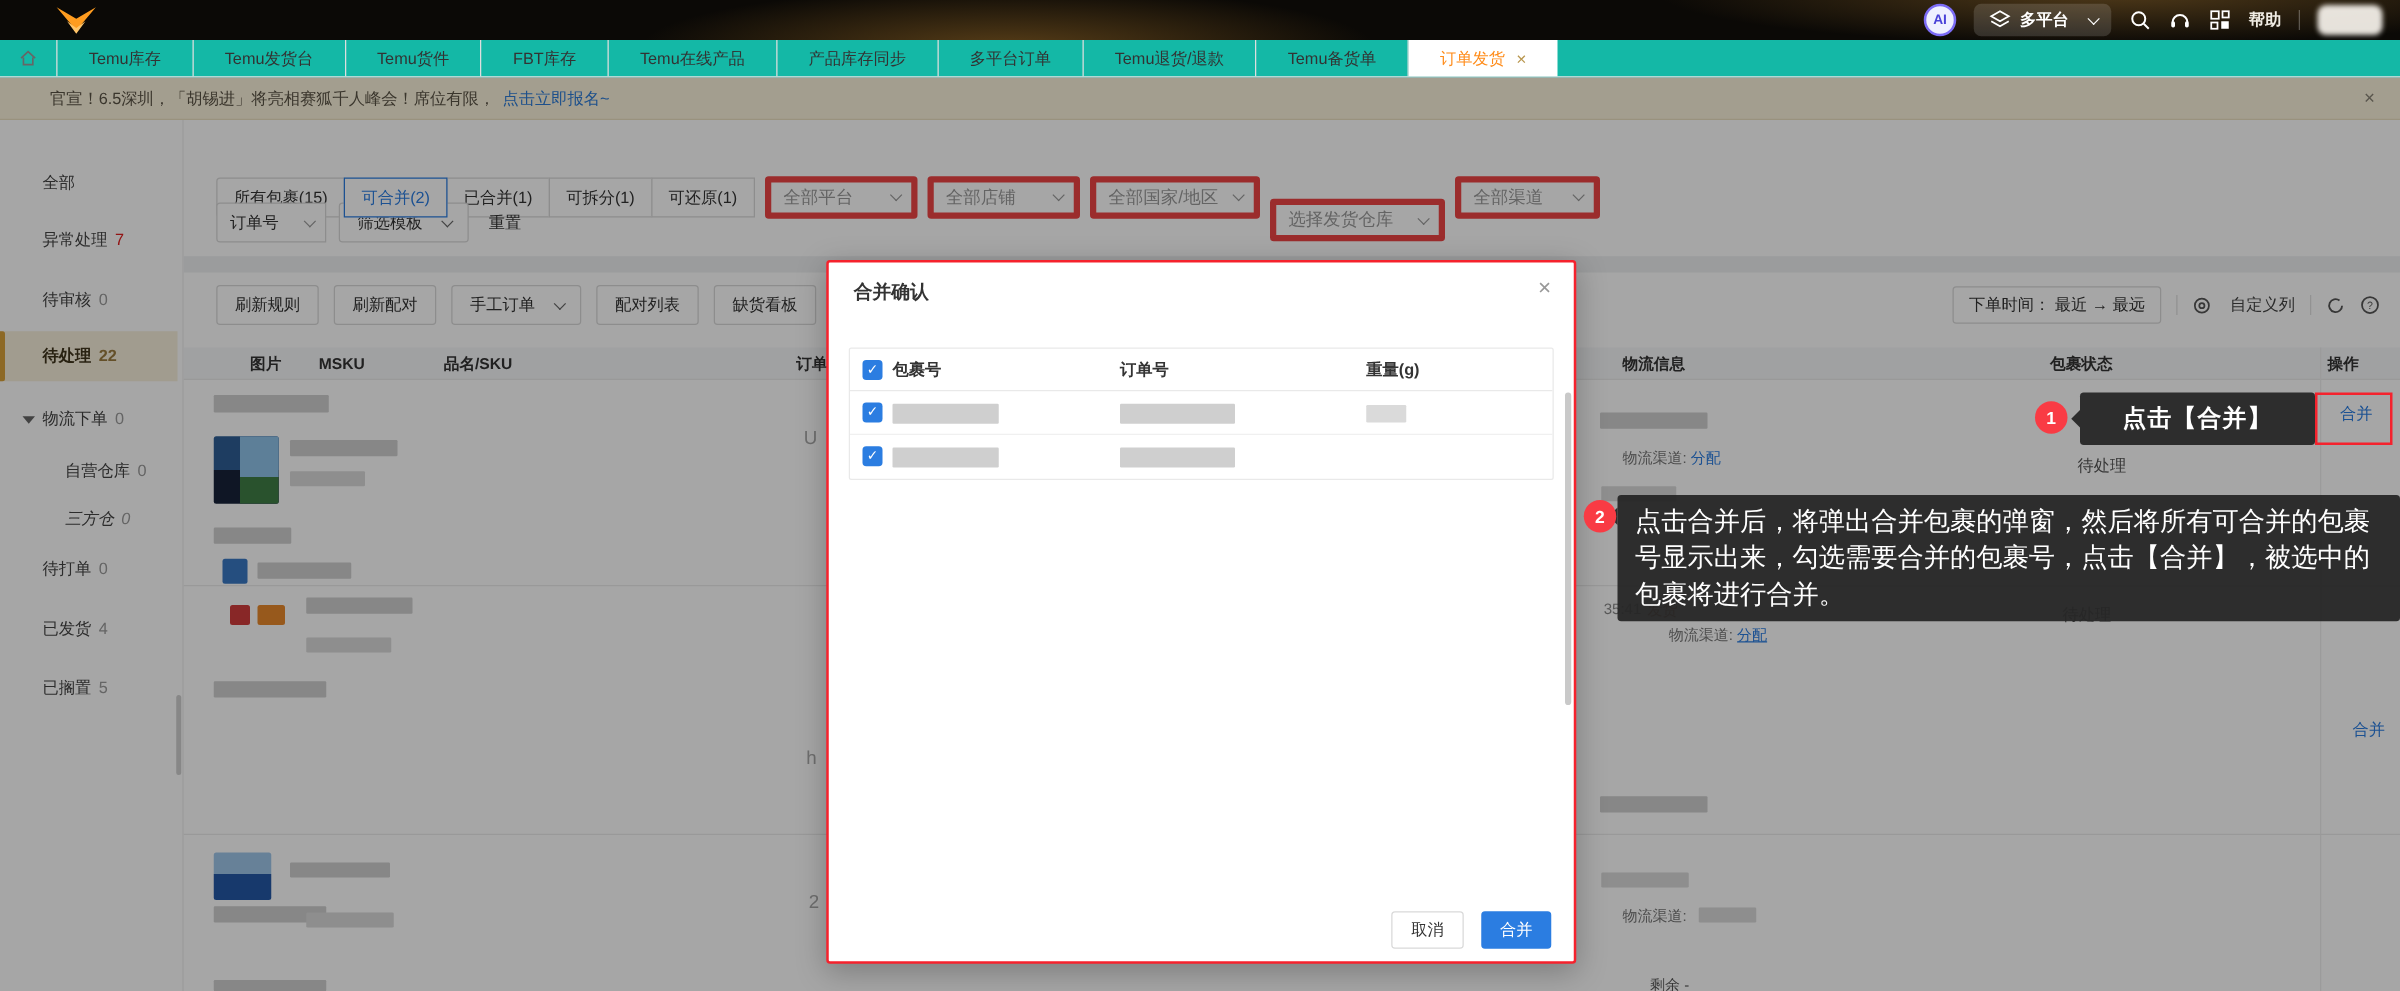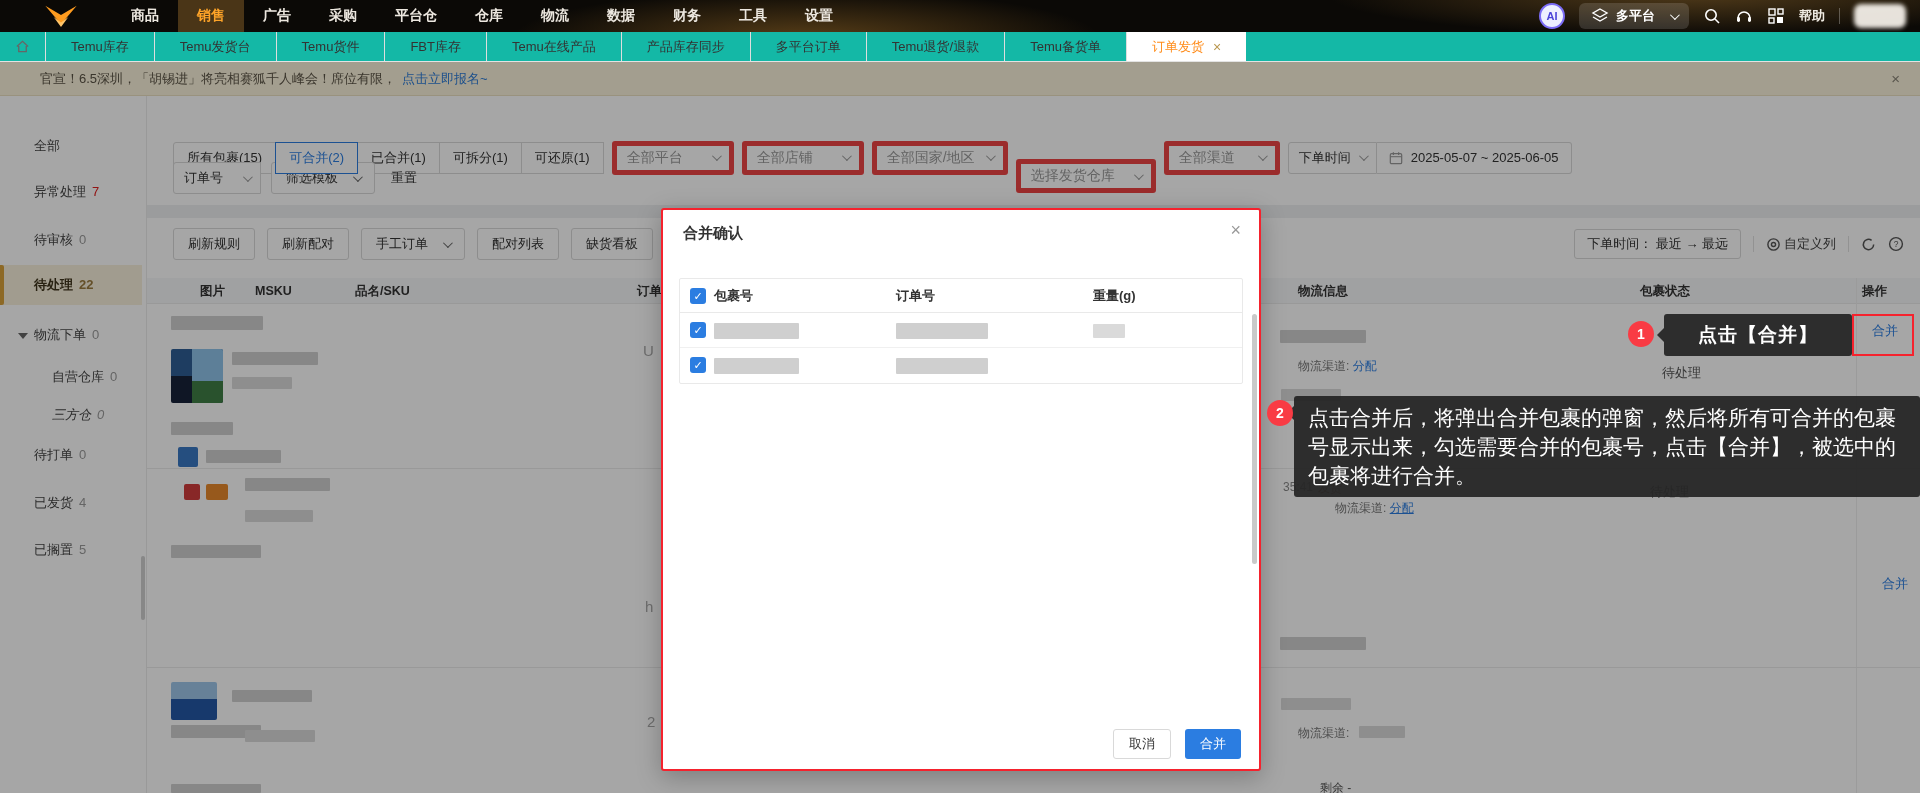--- a/index.html
+++ b/index.html
@@ -74,21 +74,21 @@
   .searchbox .ph { font-size:13px; color:#bdbdbd; flex:1; }
   .btn { height:32px; padding:0 14px; border:1px solid #d9d9d9; border-radius:3px; background:#fff; font-size:13px; color:#333; display:flex; align-items:center; gap:7px; cursor:pointer; white-space:nowrap; }
   .frow2 .btn { margin-left:10px; }
   .textbtn { font-size:13px; color:#333; margin-left:16px; cursor:pointer; }
 
   
   .toolbar { position:absolute; left:26px; top:132px; right:16px; height:32px; display:flex; align-items:center; gap:12px; }
   .tb-right { margin-left:auto; display:flex; align-items:center; gap:12px; }
   .sortbtn { height:30px; padding:0 12px; border:1px solid #d9d9d9; border-radius:3px; font-size:13px; color:#333; display:flex; align-items:center; cursor:pointer; white-space:nowrap; }
   .vdiv { width:1px; height:16px; background:#e0e0e0; }
-  .iconbtn { display:flex; align-items:center; gap:3px; font-size:13px; color:#444; cursor:pointer; }
+  .iconbtn { display:flex; align-items:center; gap:15px; font-size:13px; color:#444; cursor:pointer; }
 
   
   .thead { position:absolute; left:0; right:0; top:182px; height:26px; background:#f6f7f9; border-bottom:1px solid #ebebeb; }
   .th { position:absolute; top:0; height:26px; line-height:26px; font-size:12.5px; font-weight:700; color:#333; white-space:nowrap; }
   .coldiv { position:absolute; left:1709px; top:182px; bottom:0; width:1px; background:#efefef; }
   .rowline { position:absolute; left:0; right:0; height:1px; background:#ebebeb; }
 
   .redact { position:absolute; background:#cfcfcf; border-radius:1px; }
   .redact.lt { background:#dadada; }
   .celltext { position:absolute; font-size:13px; color:#555; white-space:nowrap; }
@@ -137,33 +137,20 @@
 </head>
 <body>
 
 <div class="screen">
 
   <div class="topnav">
     <svg class="logo" viewBox="0 0 46 26">
       <path d="M6 2 L23 12 L40 2 L23 22 Z" fill="#ff9c1f"></path>
       <path d="M15 14 L23 20 L31 14 L23 25 Z" fill="#ffc468"></path>
     </svg>
-    <div class="navitems">
-      <div class="navitem">商品</div>
-      <div class="navitem active">销售</div>
-      <div class="navitem">广告</div>
-      <div class="navitem">采购</div>
-      <div class="navitem">平台仓</div>
-      <div class="navitem">仓库</div>
-      <div class="navitem">物流</div>
-      <div class="navitem">数据</div>
-      <div class="navitem">财务</div>
-      <div class="navitem">工具</div>
-      <div class="navitem">设置</div>
-    </div>
     <div class="nav-right">
       <div class="ai-badge">AI</div>
       <div class="plat-pill">
         <svg class="navicon" viewBox="0 0 18 18">
           <path d="M9 2 L16 6 L9 10 L2 6 Z" fill="none" stroke="#fff" stroke-width="1.4"></path>
           <path d="M2 10 L9 14 L16 10" fill="none" stroke="#fff" stroke-width="1.4"></path>
         </svg>
         <span>多平台</span>
         <span class="chev" style="border-color:#fff;"></span>
       </div>
@@ -253,35 +240,20 @@
             <span class="chev"></span>
           </div>
         <div class="ddl" style="width:140px;margin-top:37px;">
             <span class="lbl">选择发货仓库</span>
             <span class="chev"></span>
           </div>
         <div class="ddl" style="width:116px;">
             <span class="lbl">全部渠道</span>
             <span class="chev"></span>
           </div>
-        <div class="timewrap">
-          <div class="timesel">
-              <span>下单时间</span>
-              <span class="chev"></span>
-            </div>
-          <div class="datebox">
-            <svg width="14" height="14" viewBox="0 0 16 16">
-              <rect x="1.5" y="3" width="13" height="11.5" rx="1.5" fill="none" stroke="#999" stroke-width="1.4"></rect>
-              <line x1="5" y1="1.5" x2="5" y2="4.5" stroke="#999" stroke-width="1.4"></line>
-              <line x1="11" y1="1.5" x2="11" y2="4.5" stroke="#999" stroke-width="1.4"></line>
-              <line x1="1.5" y1="6.5" x2="14.5" y2="6.5" stroke="#999" stroke-width="1.2"></line>
-            </svg>
-            <span>2025-05-07 ~ 2025-06-05</span>
-          </div>
-        </div>
       </div>
 
       <div class="frow2">
         <div class="selfield" style="width:88px; justify-content:space-between;">
             <span>订单号</span>
             <span class="chev"></span>
           </div>
         <div class="btn">
             <span>筛选模板</span>
             <span class="chev" style="border-color:#666;"></span>

